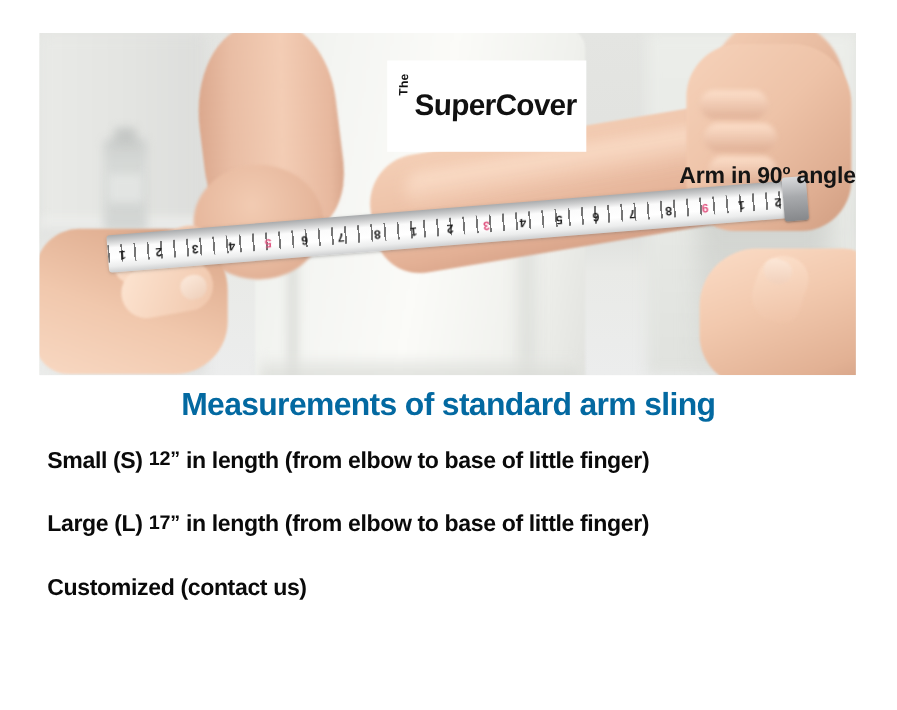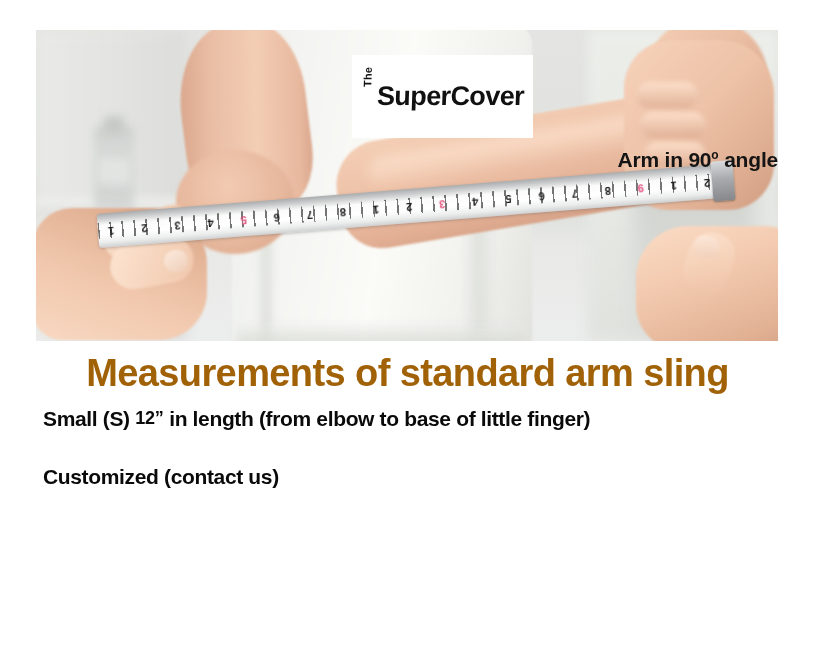--- a/index.html
+++ b/index.html
@@ -366,23 +366,23 @@
     line-height: 0;
   }
 
   
   .headline {
     position: absolute;
     left: 0; right: 0;
     top: 352px;
     text-align: center;
     font-family: "Liberation Sans", sans-serif;
-    font-size: 38px;
-    font-weight: 700;
-    color: #a16207;
+    font-size: 29px;
+    font-weight: 700;
+    color: #0369a1;
     letter-spacing: -.6px;
     white-space: nowrap;
   }
   .spec-list {
     position: absolute;
     left: 43px;
     top: 407px;
     width: 720px;
   }
   .spec-line {
@@ -480,16 +480,17 @@
     </div>
 
     <div class="angle-caption"><span>Arm in 90</span><span class="deg">o</span> <span>angle</span></div>
 
   </div>
 
   <div class="headline">Measurements of standard arm sling</div>
 
   <div class="spec-list" id="spec-list">
       <div class="spec-line"><span class="size-label">Small (S)</span> <span class="inches">12”</span> <span>in length (from elbow to base of little finger)</span></div>
+      <div class="spec-line"><span class="size-label">Large (L)</span> <span class="inches">17”</span> <span>in length (from elbow to base of little finger)</span></div>
       <div class="spec-line"><span class="size-label">Customized (contact us)</span></div>
     </div>
 
 </div>
 
 </body></html>

